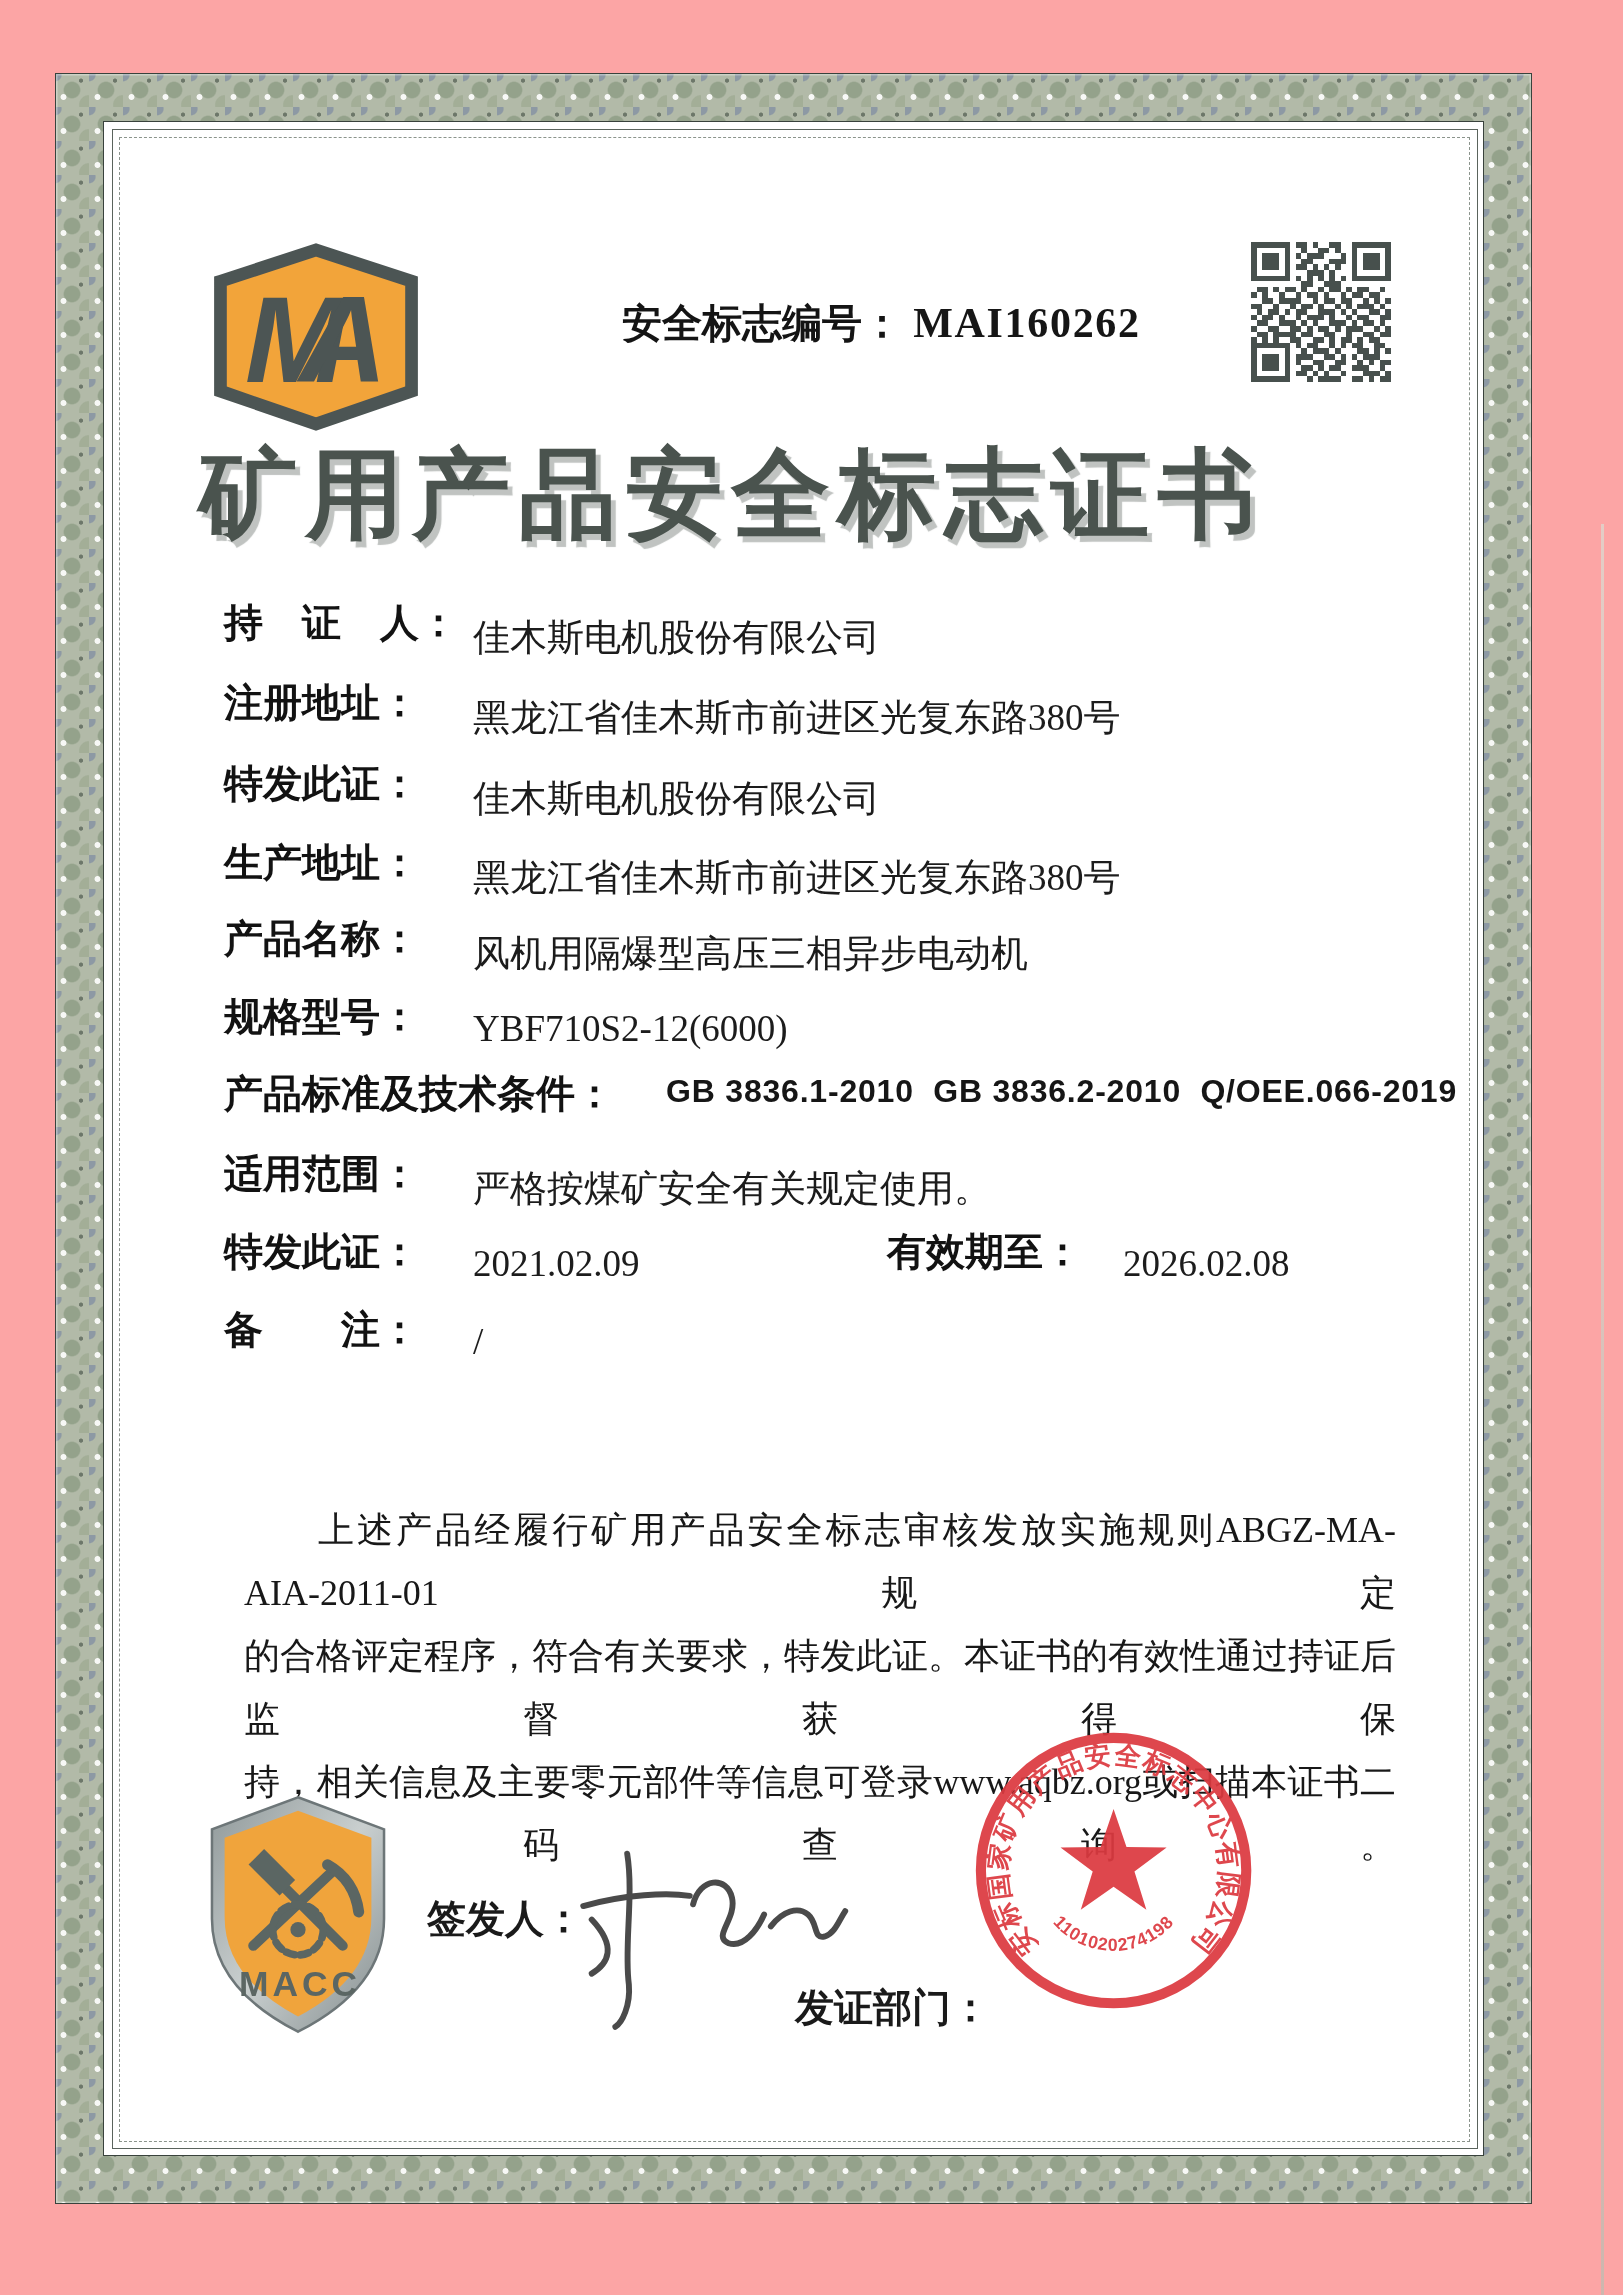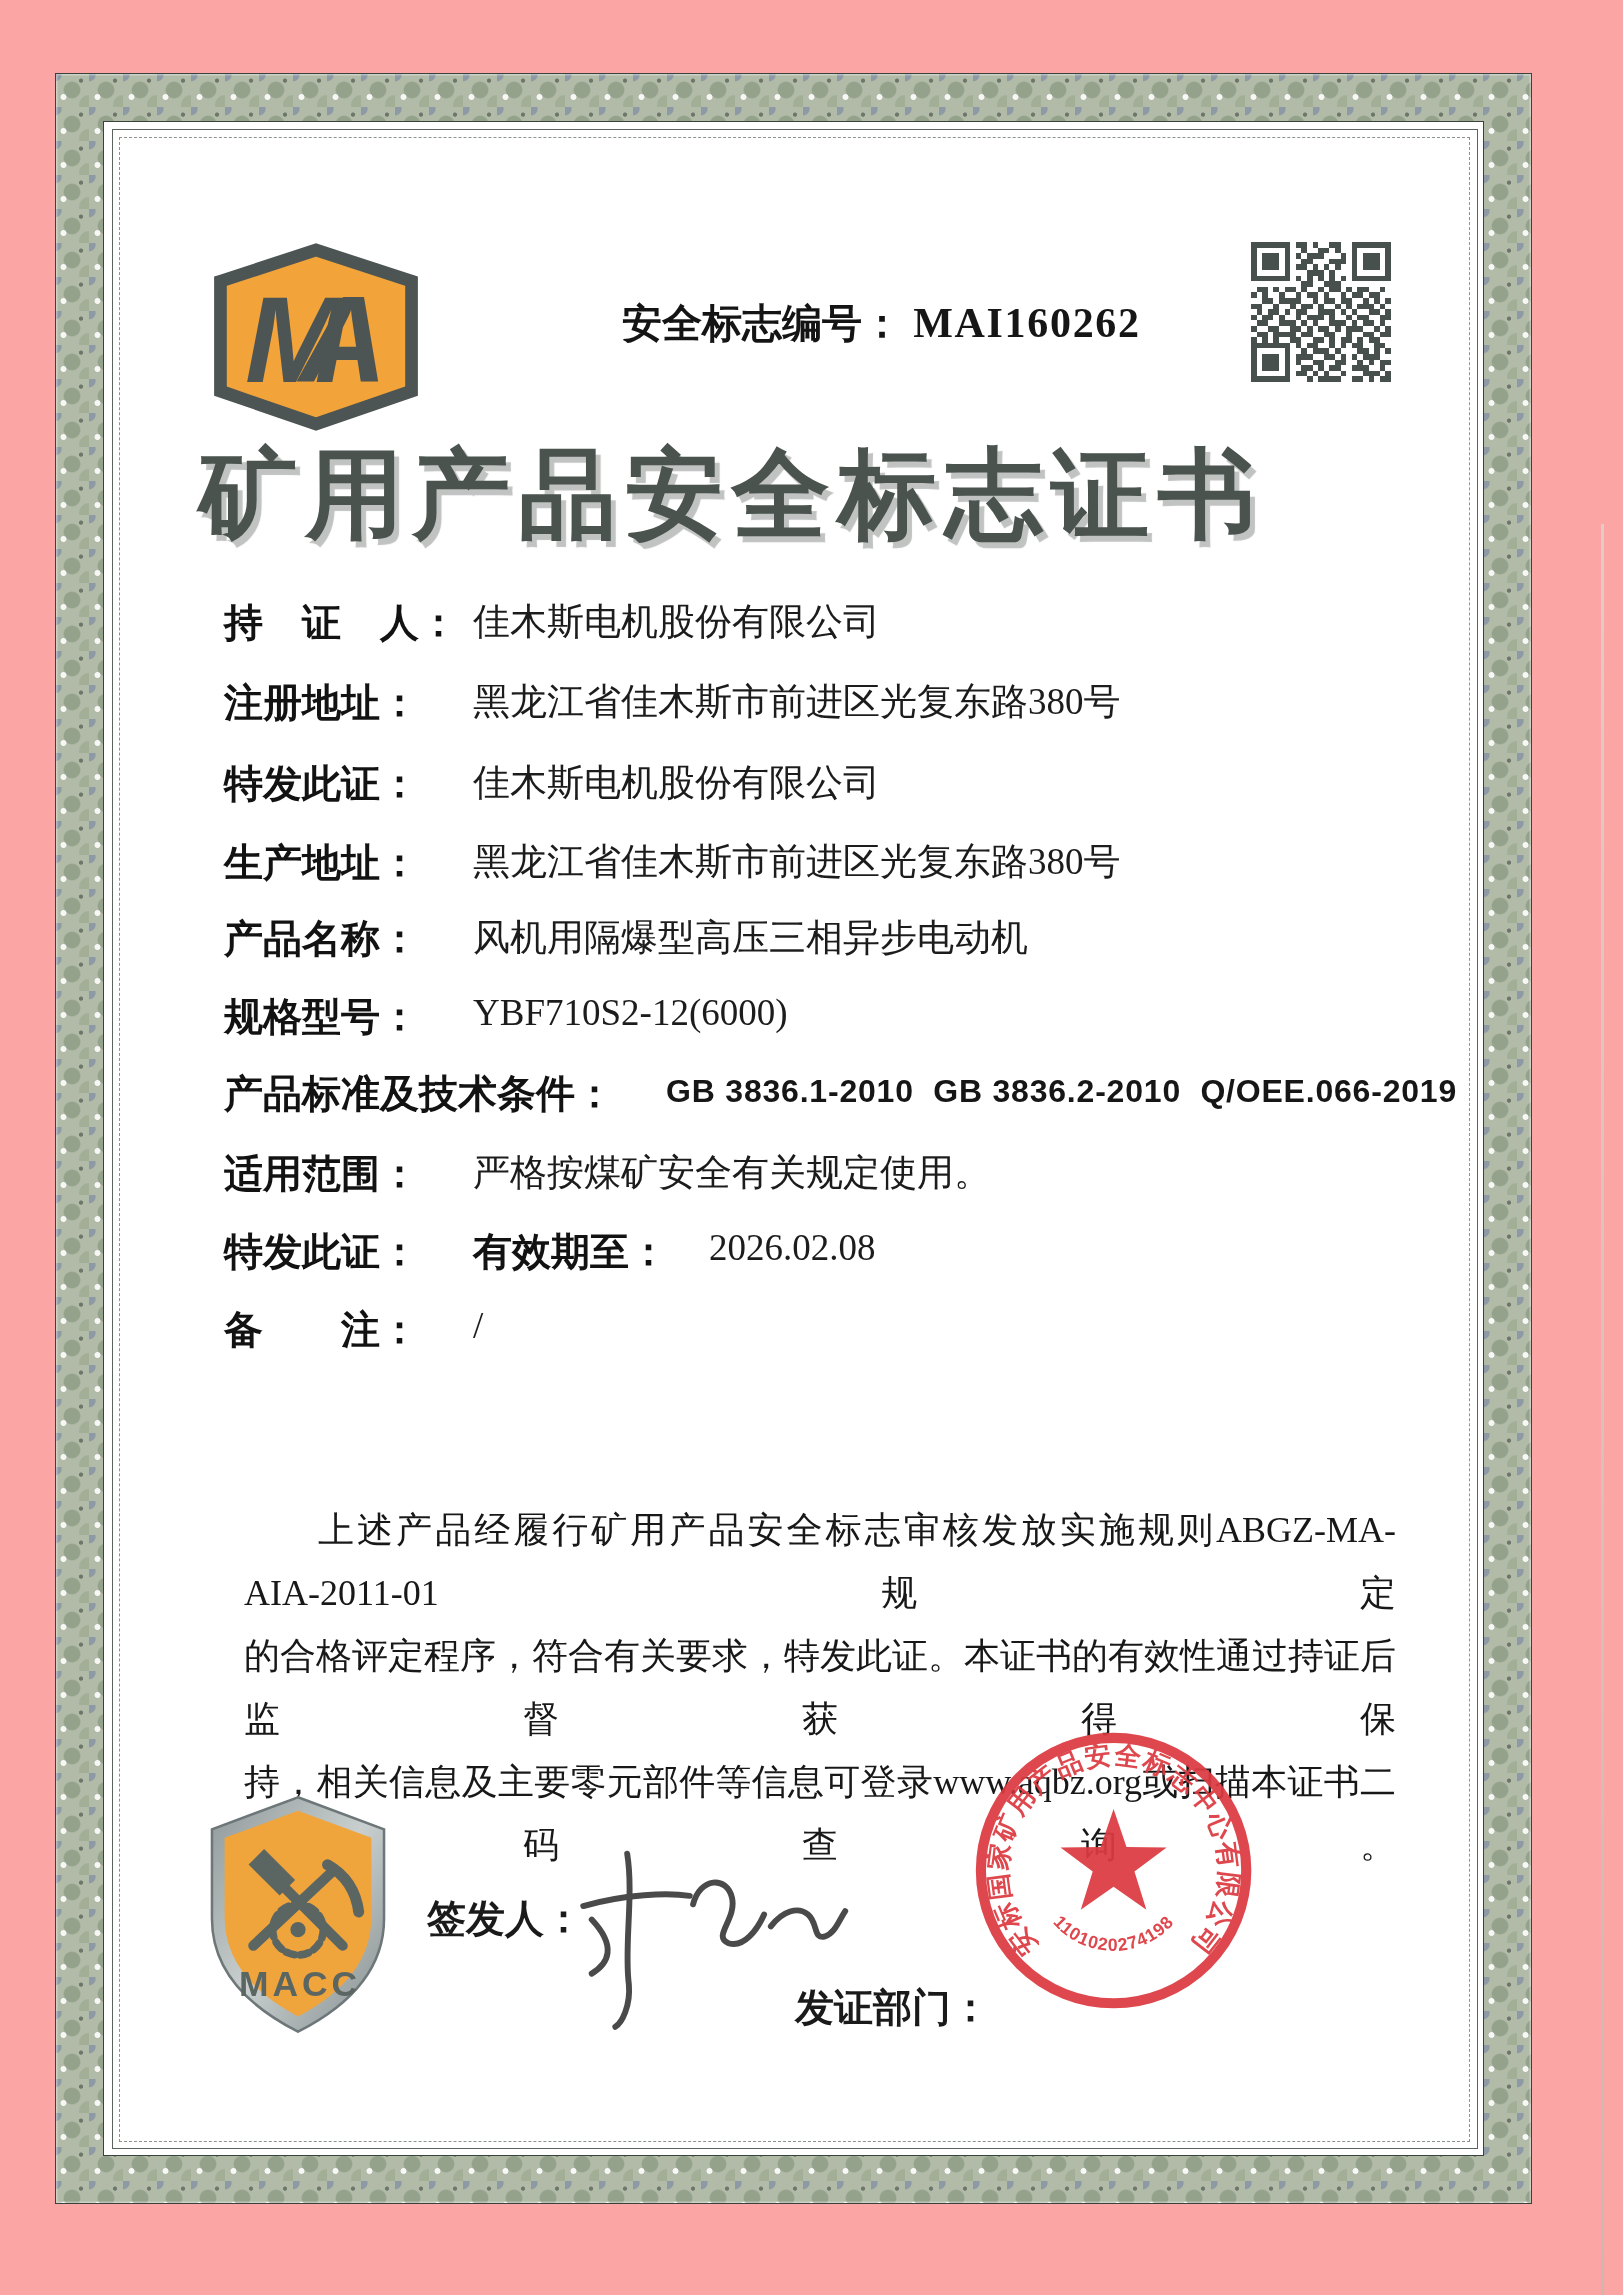--- a/index.html
+++ b/index.html
@@ -33,21 +33,21 @@
   .qr div.on{background:#47504d;}
 
   .title{position:absolute;left:199px;top:430px;width:1184px;margin:0;
     font:700 98px "Liberation Serif",serif;color:#4a534e;letter-spacing:8.5px;white-space:nowrap;
     text-shadow:5px 6px 0.8px rgba(74,83,78,.35);}
 
   
   .row{position:absolute;left:224px;display:flex;align-items:flex-start;white-space:pre;}
   .lbl{font:700 39px "Liberation Sans",sans-serif;color:#121212;width:249px;flex:none;}
   .lbl.auto{width:auto;}
-  .val{font:500 37px "Liberation Serif",serif;color:#1c1c1c;padding-top:0.8px;}
+  .val{font:500 37px "Liberation Serif",serif;color:#1c1c1c;padding-top:0.8px;margin-top:16px;}
   .val-std{font:700 32px "Liberation Sans",sans-serif;color:#161616;margin-left:52px;padding-top:6px;letter-spacing:0.8px;}
   .r0{top:596px}.r1{top:676px}.r2{top:757px}.r3{top:836px}.r4{top:912px}
   .r5{top:990px}.r6{top:1067px}.r7{top:1147px}.rdates{top:1225px}.rremark{top:1303px}
   .val-date{width:414px;flex:none;}
 
   
   .statement{position:absolute;left:244px;top:1499px;width:1152px;
     font:500 36px "Liberation Serif",serif;color:#181818;line-height:63px;}
   .st-line{text-align:justify;text-align-last:justify;}
   .st-line.indent{text-indent:74px;}
@@ -741,20 +741,21 @@
     <span class="lbl auto">产品标准及技术条件：</span>
     <span class="val-std">GB 3836.1-2010  GB 3836.2-2010  Q/OEE.066-2019</span>
   </div>
   <div class="row r7">
     <span class="lbl">适用范围：</span>
     <span class="val">严格按煤矿安全有关规定使用。</span>
   </div>
 
   <div class="row rdates">
     <span class="lbl">特发此证：</span>
+    <span class="val val-date">2021.02.09</span>
     <span class="lbl auto">有效期至：</span>
     <span class="val" style="margin-left:41px">2026.02.08</span>
   </div>
 
   <div class="row rremark">
     <span class="lbl">备　　注：</span>
     <span class="val">/</span>
   </div>
 
   <div class="statement">

